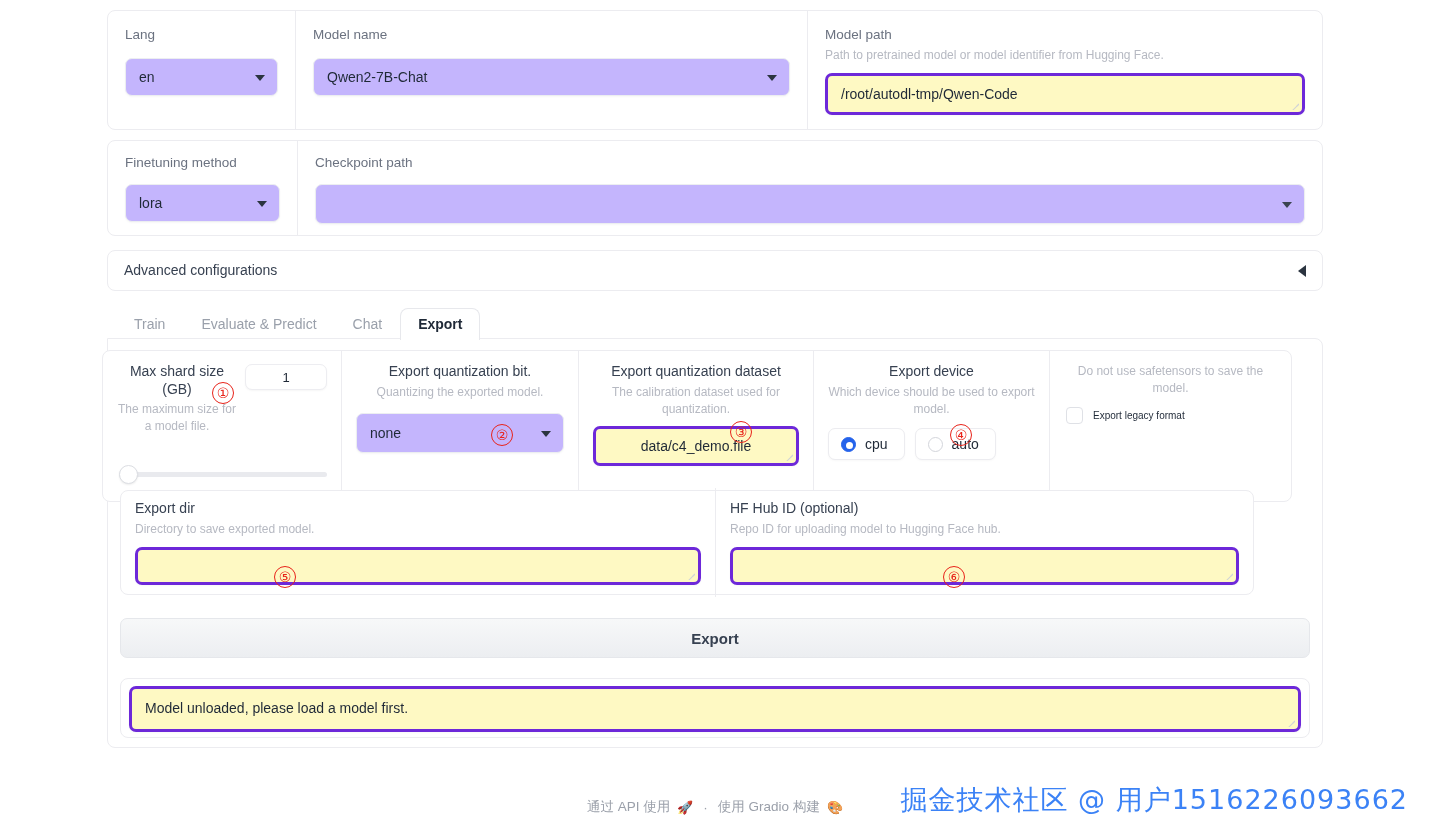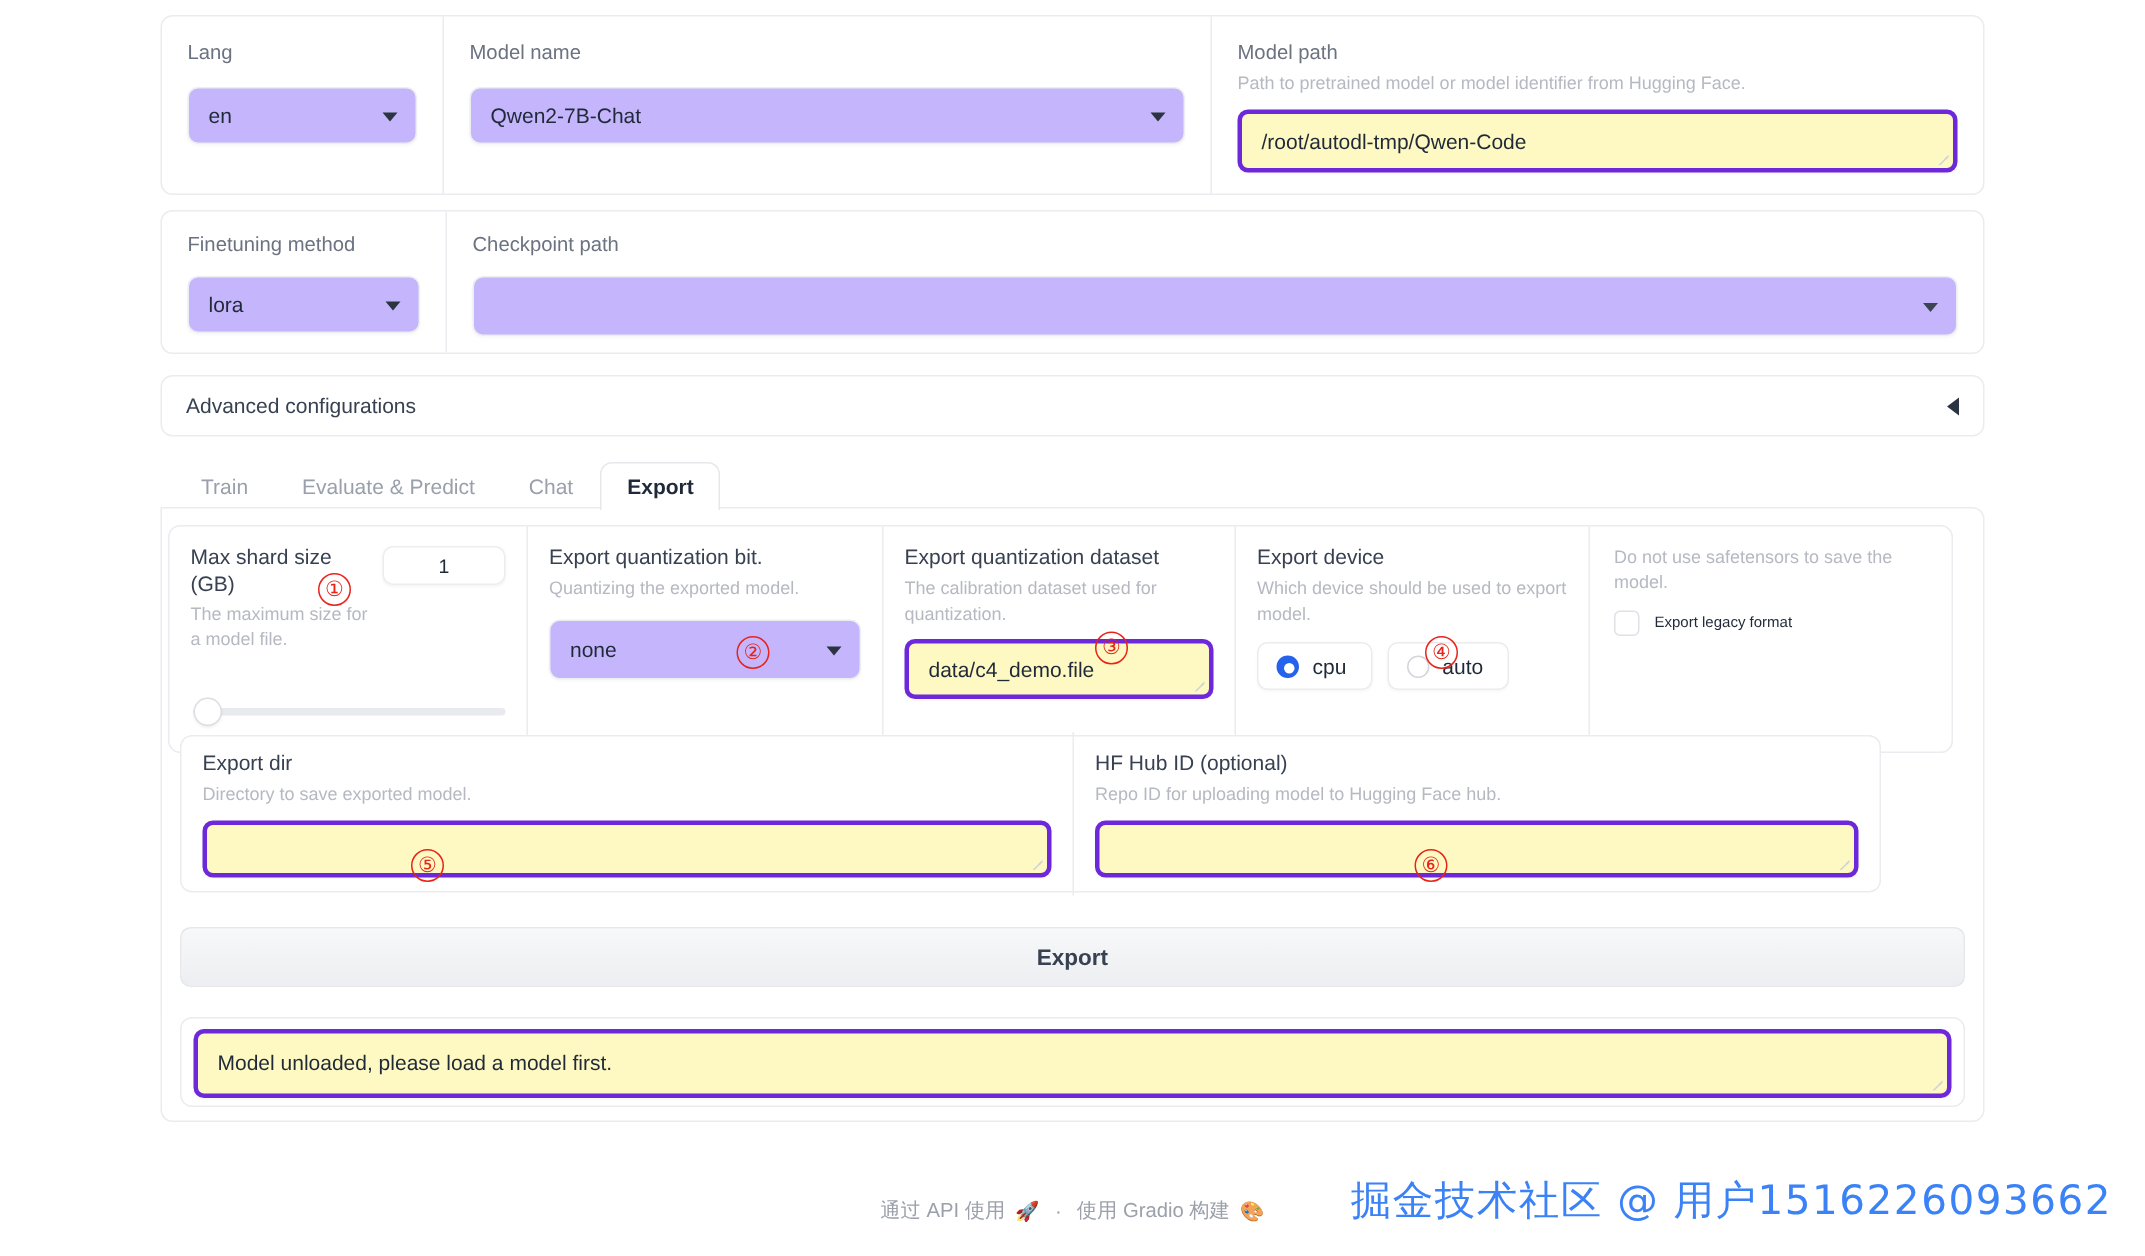--- a/index.html
+++ b/index.html
@@ -255,21 +255,21 @@
 
   <div class="tabbar" style="position:absolute;left:116px;top:306px;width:1200px;">
     <div class="tab">Train</div>
     <div class="tab">Evaluate &amp; Predict</div>
     <div class="tab">Chat</div>
     <div class="tab active">Export</div>
   </div>
 
   <div class="block" style="position:absolute;left:107px;top:338px;width:1216px;height:410px;border-radius:0 8px 8px 8px;background:#fff;"></div>
 
-  <div class="block" style="position:absolute;left:112px;top:350px;width:1190px;height:152px;display:flex;">
+  <div class="block" style="position:absolute;left:102px;top:350px;width:1190px;height:152px;display:flex;text-align:center;">
 
     <div style="width:239px;border-right:1px solid #ececf0;padding:12px 14px;position:relative;">
       <div style="display:flex;align-items:flex-start;justify-content:space-between;gap:8px;">
         <div style="flex:1;">
           <div class="label label-dark" style="font-size:14px;color:#374151;">Max shard size (GB)</div>
           <div class="info" style="max-width:140px;">The maximum size for a model file.</div>
         </div>
         <div class="num-box" style="width:82px;margin-top:1px;">
           <span>1</span>
         </div>

